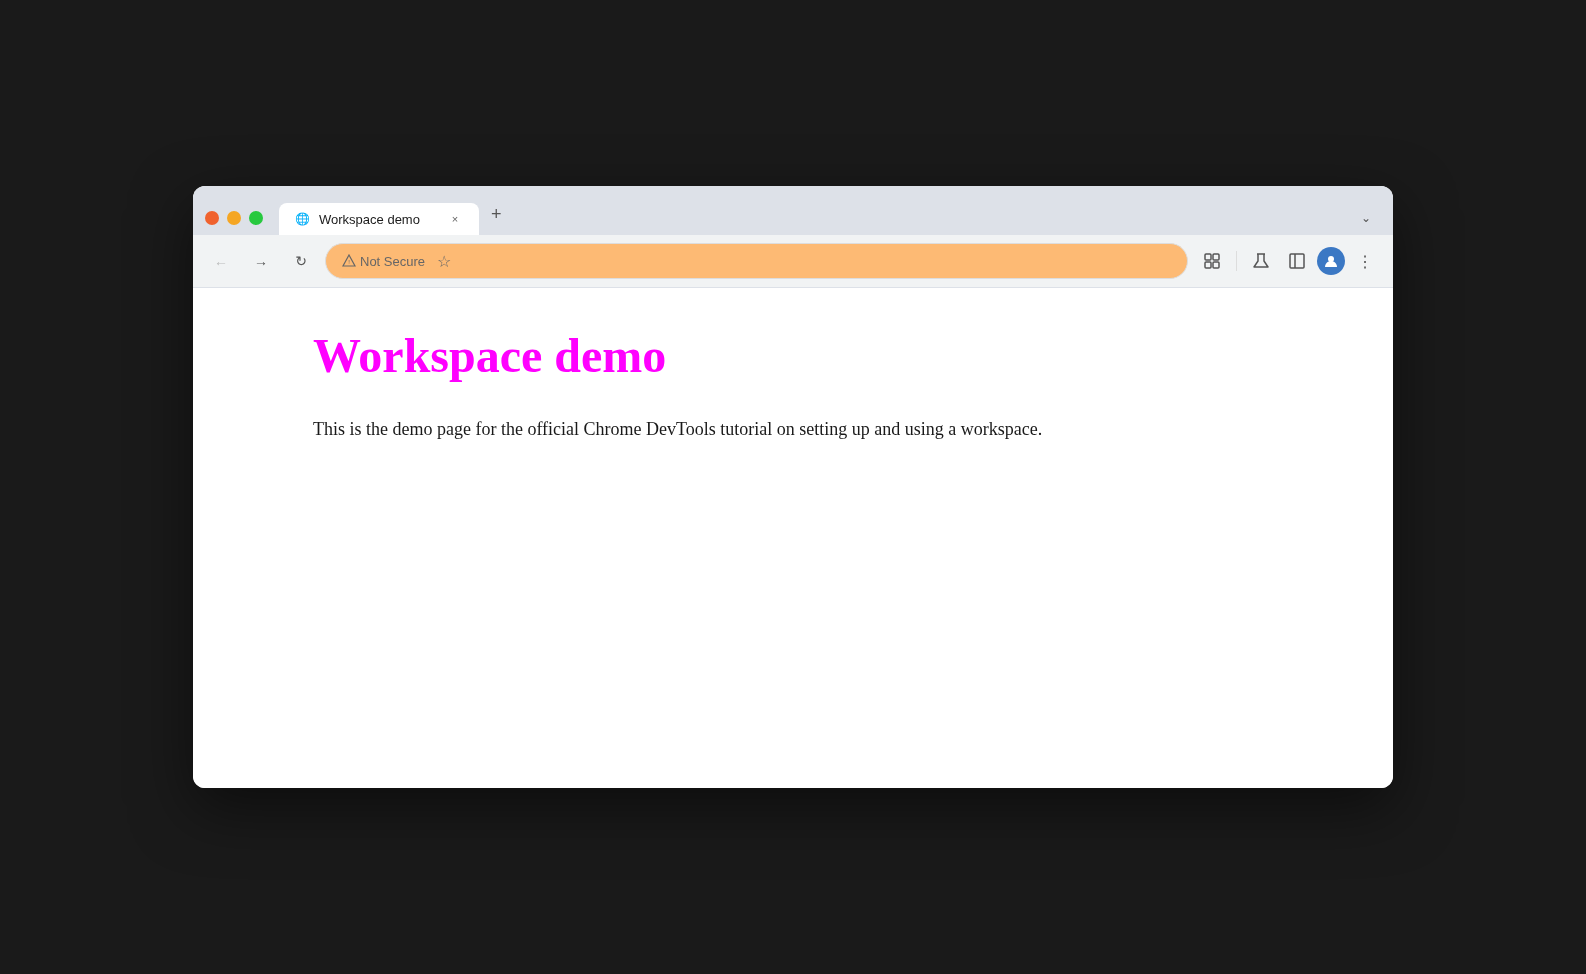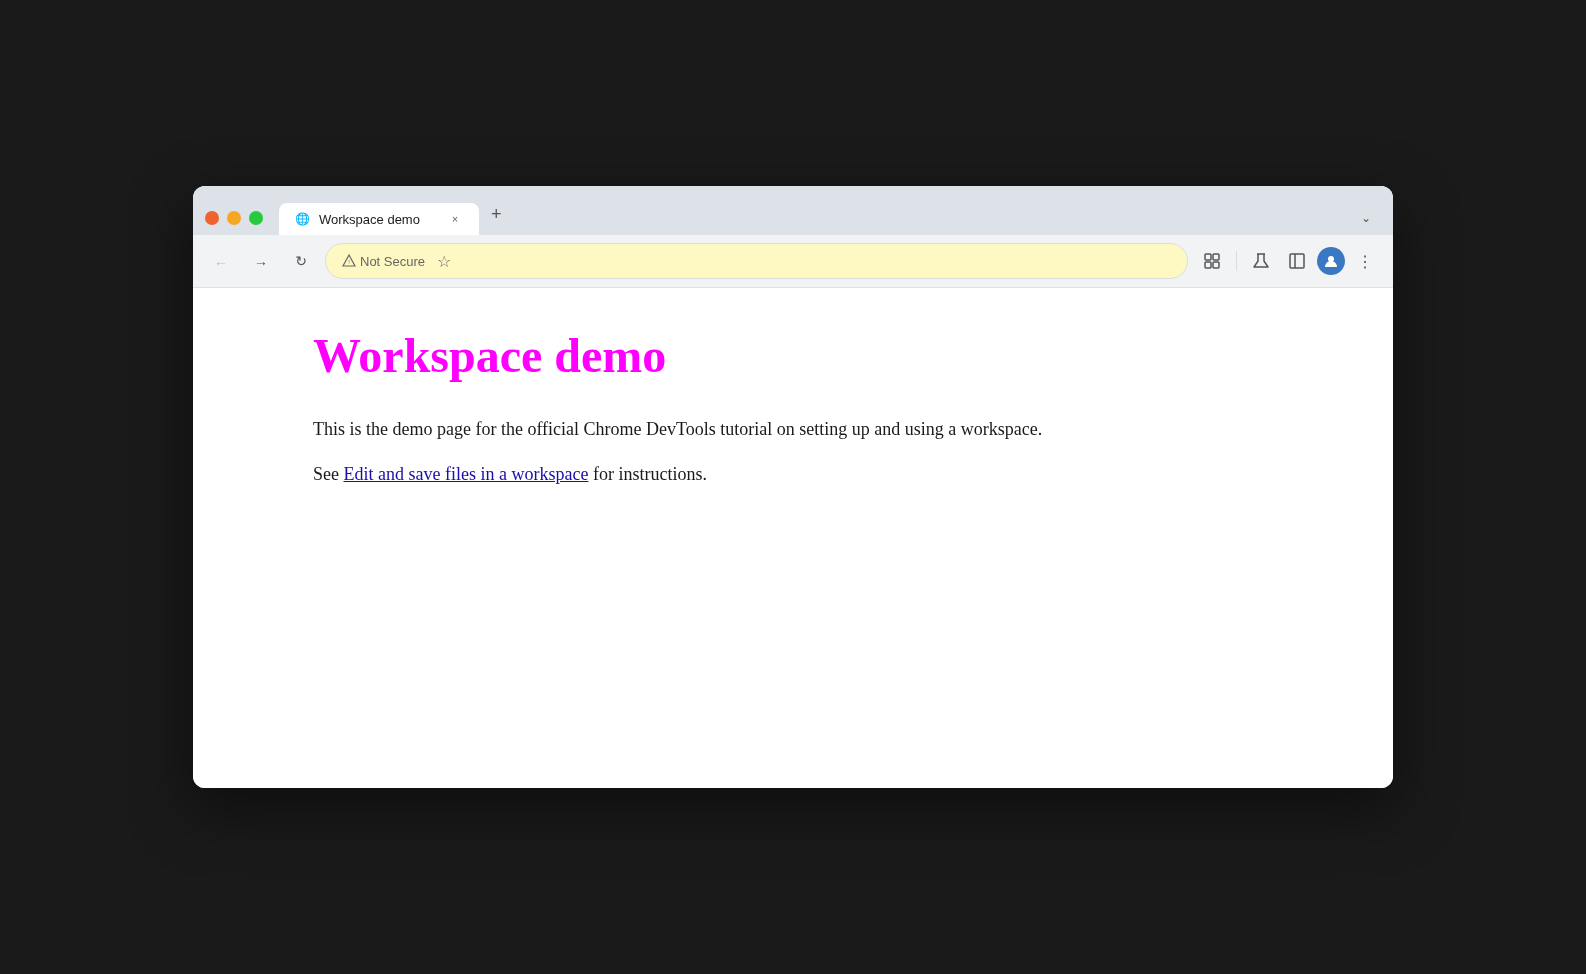--- a/index.html
+++ b/index.html
@@ -128,21 +128,21 @@
       justify-content: center;
       border-radius: 50%;
       cursor: pointer;
       color: #555;
       font-size: 14px;
     }
     .nav-btn.disabled { color: #bbb; cursor: default; }
 
     .address-bar {
       flex: 1;
-      background: #fef9c3;
+      background: #fdba74;
       border: 1px solid #ddd;
       border-radius: 20px;
       padding: 6px 16px;
       display: flex;
       align-items: center;
       gap: 8px;
       height: 36px;
     }
 
     .address-security {
@@ -219,21 +219,21 @@
       font-weight: bold;
       color: #ff00ff;
       margin-bottom: 32px;
       font-family: serif;
     }
 
     .page-description {
       font-size: 18px;
       color: #1a1a1a;
       line-height: 1.6;
-      margin-bottom: 16px;
+      margin-bottom: 24px;
       font-family: serif;
     }
 
     .page-instructions {
       font-size: 18px;
       color: #1a1a1a;
       line-height: 1.6;
       font-family: serif;
     }
 
@@ -324,18 +324,15 @@
         <span>⋮</span>
       </div>
     </div>
   </div>
 
   <div class="page-content">
     <h1 class="page-heading">Workspace demo</h1>
 
     <p class="page-description">This is the demo page for the official Chrome DevTools tutorial on setting up and using a workspace.</p>
 
-    <p class="page-instructions">
-      <span>See </span><a class="page-link">Edit and save files in a workspace</a><span> for instructions.</span>
-    </p>
   </div>
 
 </div>
 
 </body></html>

